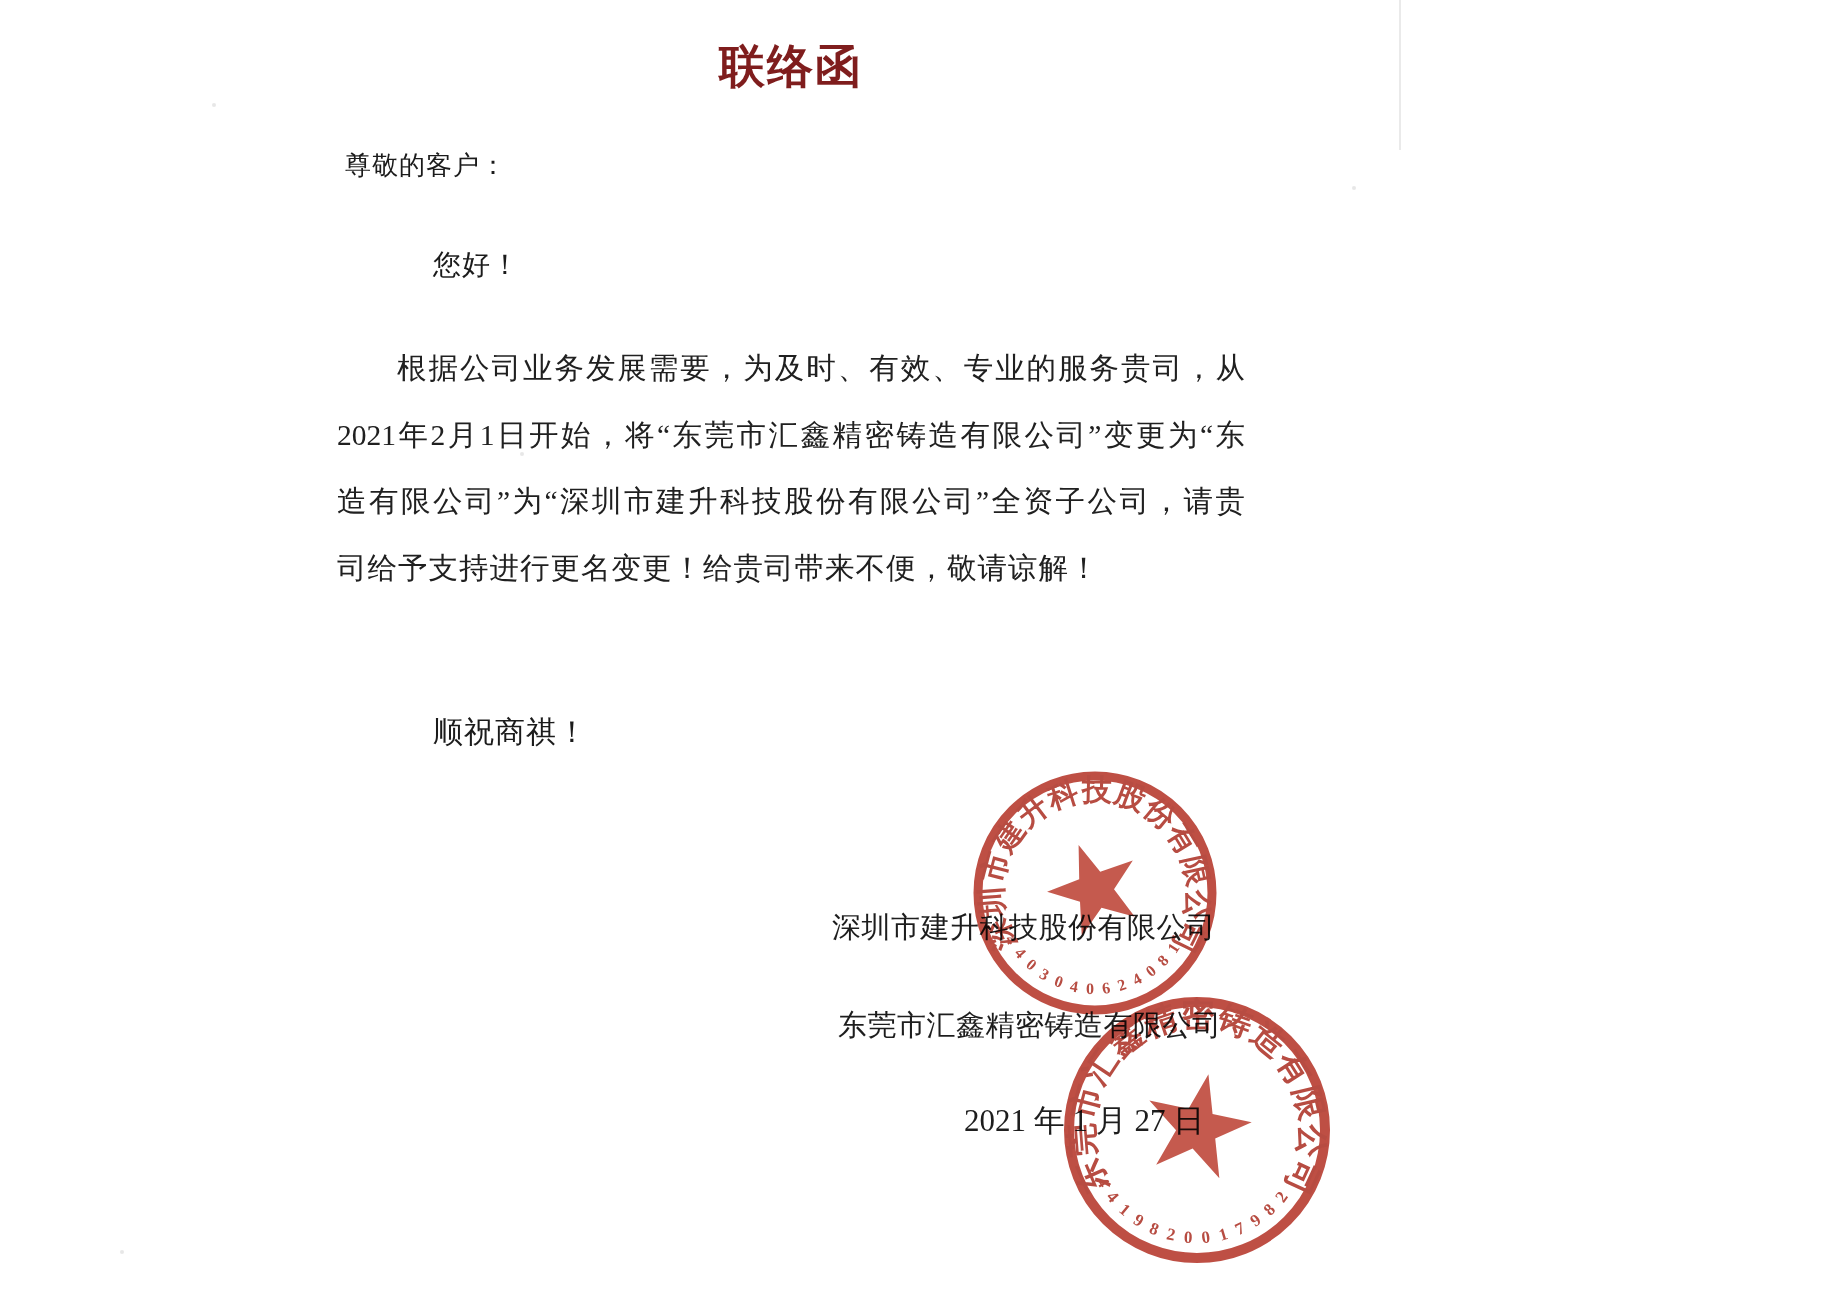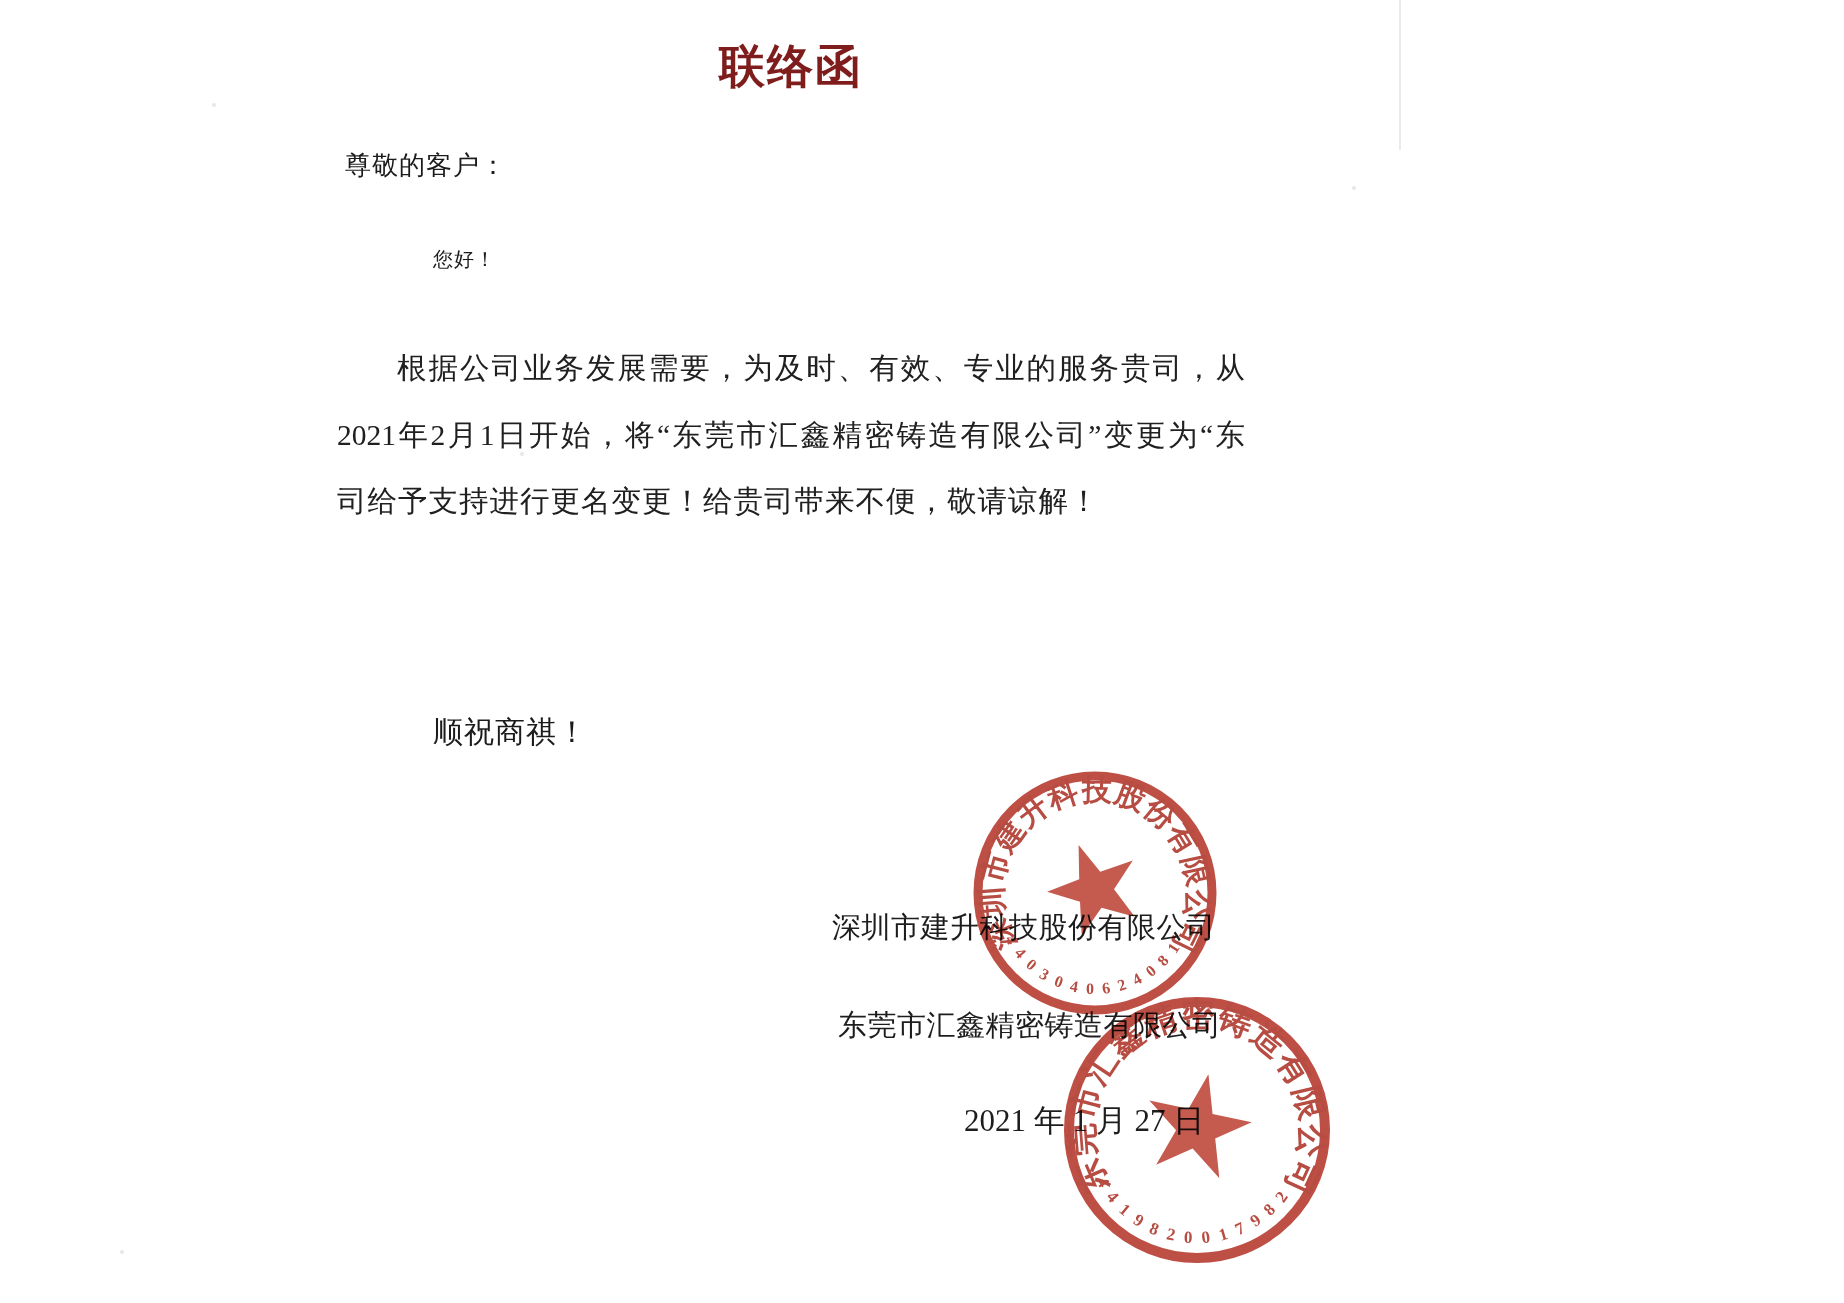--- a/index.html
+++ b/index.html
@@ -20,21 +20,21 @@
     font-size: 46px; font-weight: 700;
     color: #7f1d1d;
     letter-spacing: 2px;
   }
   .greeting {
     top: 148px; left: 345px;
     font-size: 26px; color: #1b1b1b; letter-spacing: 1px;
   }
   .salutation {
     top: 246px; left: 433px;
-    font-size: 20px; color: #1b1b1b; letter-spacing: 1px; font-family: Liberation Serif, serif;
+    font-size: 28px; color: #1b1b1b; letter-spacing: 1px; font-family: Liberation Serif, serif;
   }
   .body-block { top: 339px; left: 337px; width: 908px; }
   .body-line {
     font-size: 29.5px;
     height: 66.5px; line-height: 58px;
     color: #202020;
     text-align: justify;
     text-align-last: justify;
     white-space: nowrap;
     overflow: visible;
@@ -86,20 +86,21 @@
 
   <div class="abs title">联络函</div>
 
   <div class="abs greeting">尊敬的客户：</div>
 
   <div class="abs salutation">您好！</div>
 
   <div class="abs body-block">
     <div class="body-line indent">根据公司业务发展需要，为及时、有效、专业的服务贵司，从</div>
     <div class="body-line">2021年2月1日开始，将“东莞市汇鑫精密铸造有限公司”变更为“东</div>
+    <div class="body-line">造有限公司”为“深圳市建升科技股份有限公司”全资子公司，请贵</div>
     <div class="body-line last">司给予支持进行更名变更！给贵司带来不便，敬请谅解！</div>
   </div>
 
   <div class="abs closing">顺祝商祺！</div>
 
   <div class="abs sig sig1">深圳市建升科技股份有限公司</div>
   <div class="abs sig sig2">东莞市汇鑫精密铸造有限公司</div>
 
   <div class="abs date">2021 年 1 月 27 日</div>
 

